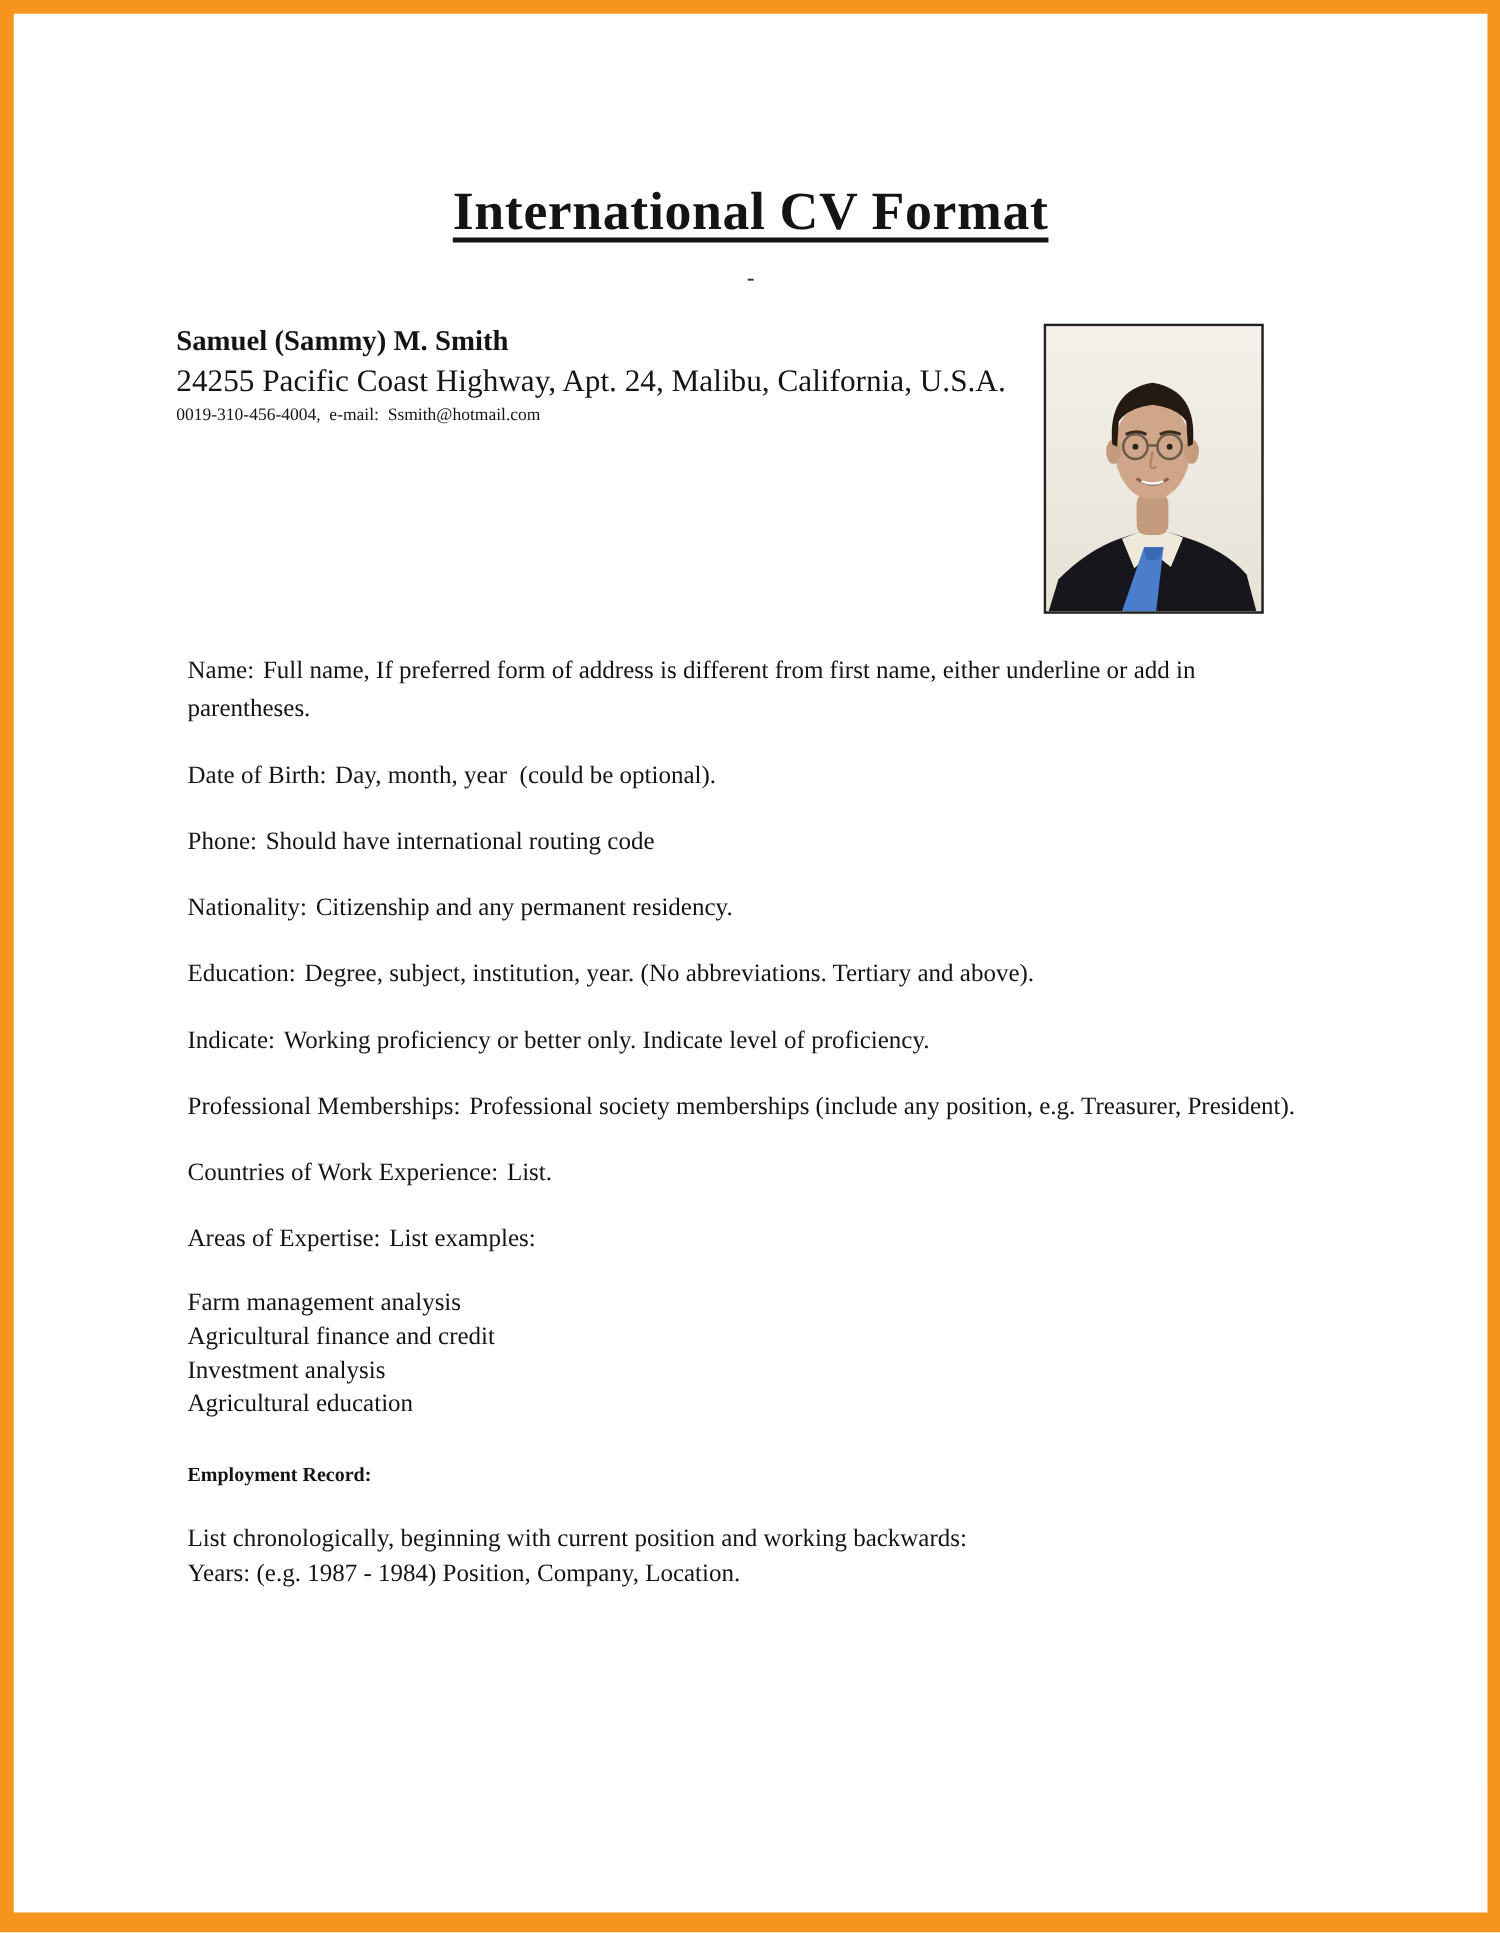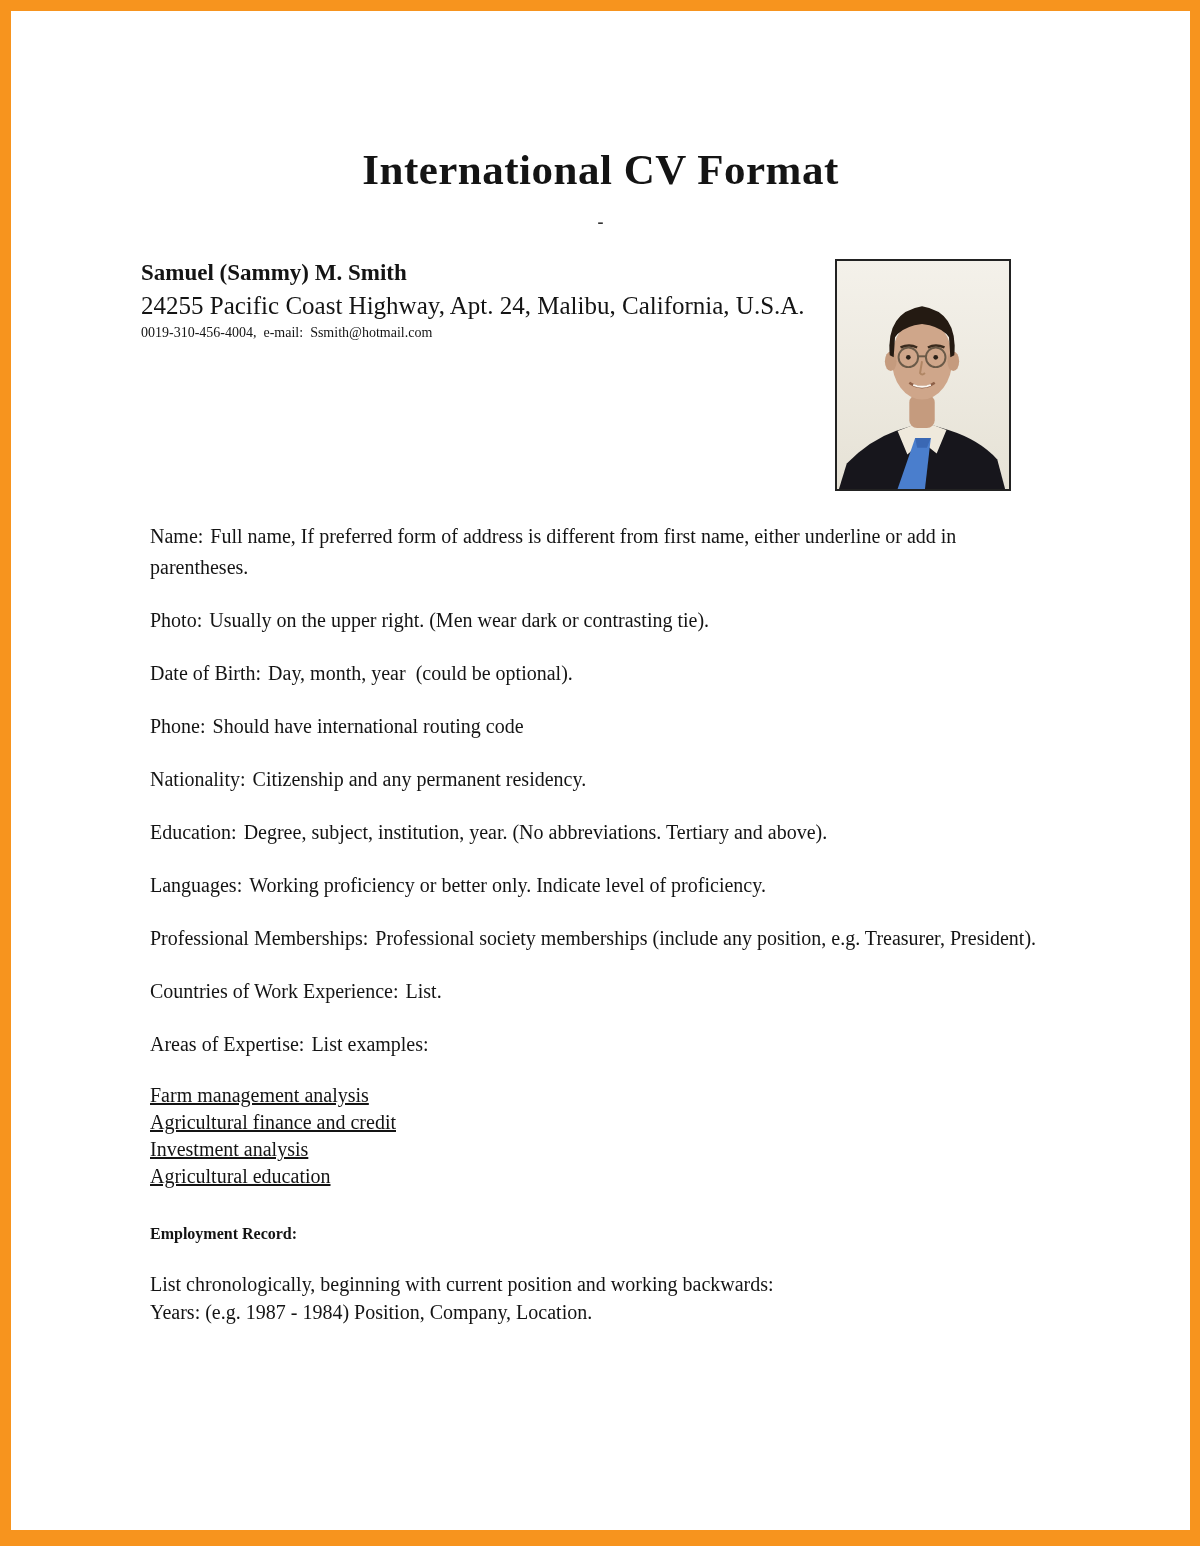--- a/index.html
+++ b/index.html
@@ -19,20 +19,21 @@
     position: relative;
   }
   .doc-title {
     margin-top: 134px;
     text-align: center;
     font-size: 43px;
     font-weight: bold;
     letter-spacing: 0.5px;
   }
   .doc-title span {
+    text-decoration: underline;
     text-decoration-thickness: 4px;
     text-underline-offset: 7px;
   }
   .title-dash {
     text-align: center;
     font-size: 18px;
     font-weight: bold;
     margin-top: 18px;
     color: #333;
   }
@@ -66,21 +67,20 @@
     line-height: 31px;
     margin-bottom: 22px;
   }
   .para .label { font-weight: normal; margin-right: 7px; text-align: center; }
   .para .text { white-space: pre-wrap; }
   .expertise-list {
     line-height: 27px;
     margin-top: 4px;
     margin-bottom: 28px;
     list-style: none;
-    text-decoration: underline;
   }
   .section-heading {
     font-weight: bold;
     font-size: 16px;
     line-height: 31px;
     margin-bottom: 22px;
   }
   .employment-lines { line-height: 27.5px; }
 </style>
 </head>
@@ -144,26 +144,25 @@
         <path d="M74,124 Q87,133 100,124" stroke="#8d5f46" stroke-width="2.5" fill="none"></path>
         <path d="M78,126 Q87,130 96,126" stroke="#fdf8f2" stroke-width="2" fill="none"></path>
       </svg>
     </div>
   </div>
 
   <div class="body-block">
 
     <div>
         <p class="para"><span class="label">Name:</span><span class="text">Full name, If preferred form of address is different from first name, either underline or add in parentheses.</span></p>
-        <p class="para"><span class="label">Photo:</span><span class="text">Usually on the upper right. (Men wear dark or contrasting tie).</span></p>
         <p class="para"><span class="label">Date of Birth:</span><span class="text">Day, month, year  (could be optional).</span></p>
         <p class="para"><span class="label">Phone:</span><span class="text">Should have international routing code</span></p>
         <p class="para"><span class="label">Nationality:</span><span class="text">Citizenship and any permanent residency.</span></p>
         <p class="para"><span class="label">Education:</span><span class="text">Degree, subject, institution, year. (No abbreviations. Tertiary and above).</span></p>
-        <p class="para"><span class="label">Languages:</span><span class="text">Working proficiency or better only. Indicate level of proficiency.</span></p>
+        <p class="para"><span class="label">Indicate:</span><span class="text">Working proficiency or better only. Indicate level of proficiency.</span></p>
         <p class="para"><span class="label">Professional Memberships:</span><span class="text">Professional society memberships (include any position, e.g. Treasurer, President).</span></p>
         <p class="para"><span class="label">Countries of Work Experience:</span><span class="text">List.</span></p>
         <p class="para"><span class="label">Areas of Expertise:</span><span class="text">List examples:</span></p>
       </div>
 
     <ul class="expertise-list">
         <li>Farm management analysis</li>
         <li>Agricultural finance and credit</li>
         <li>Investment analysis</li>
         <li>Agricultural education</li>

